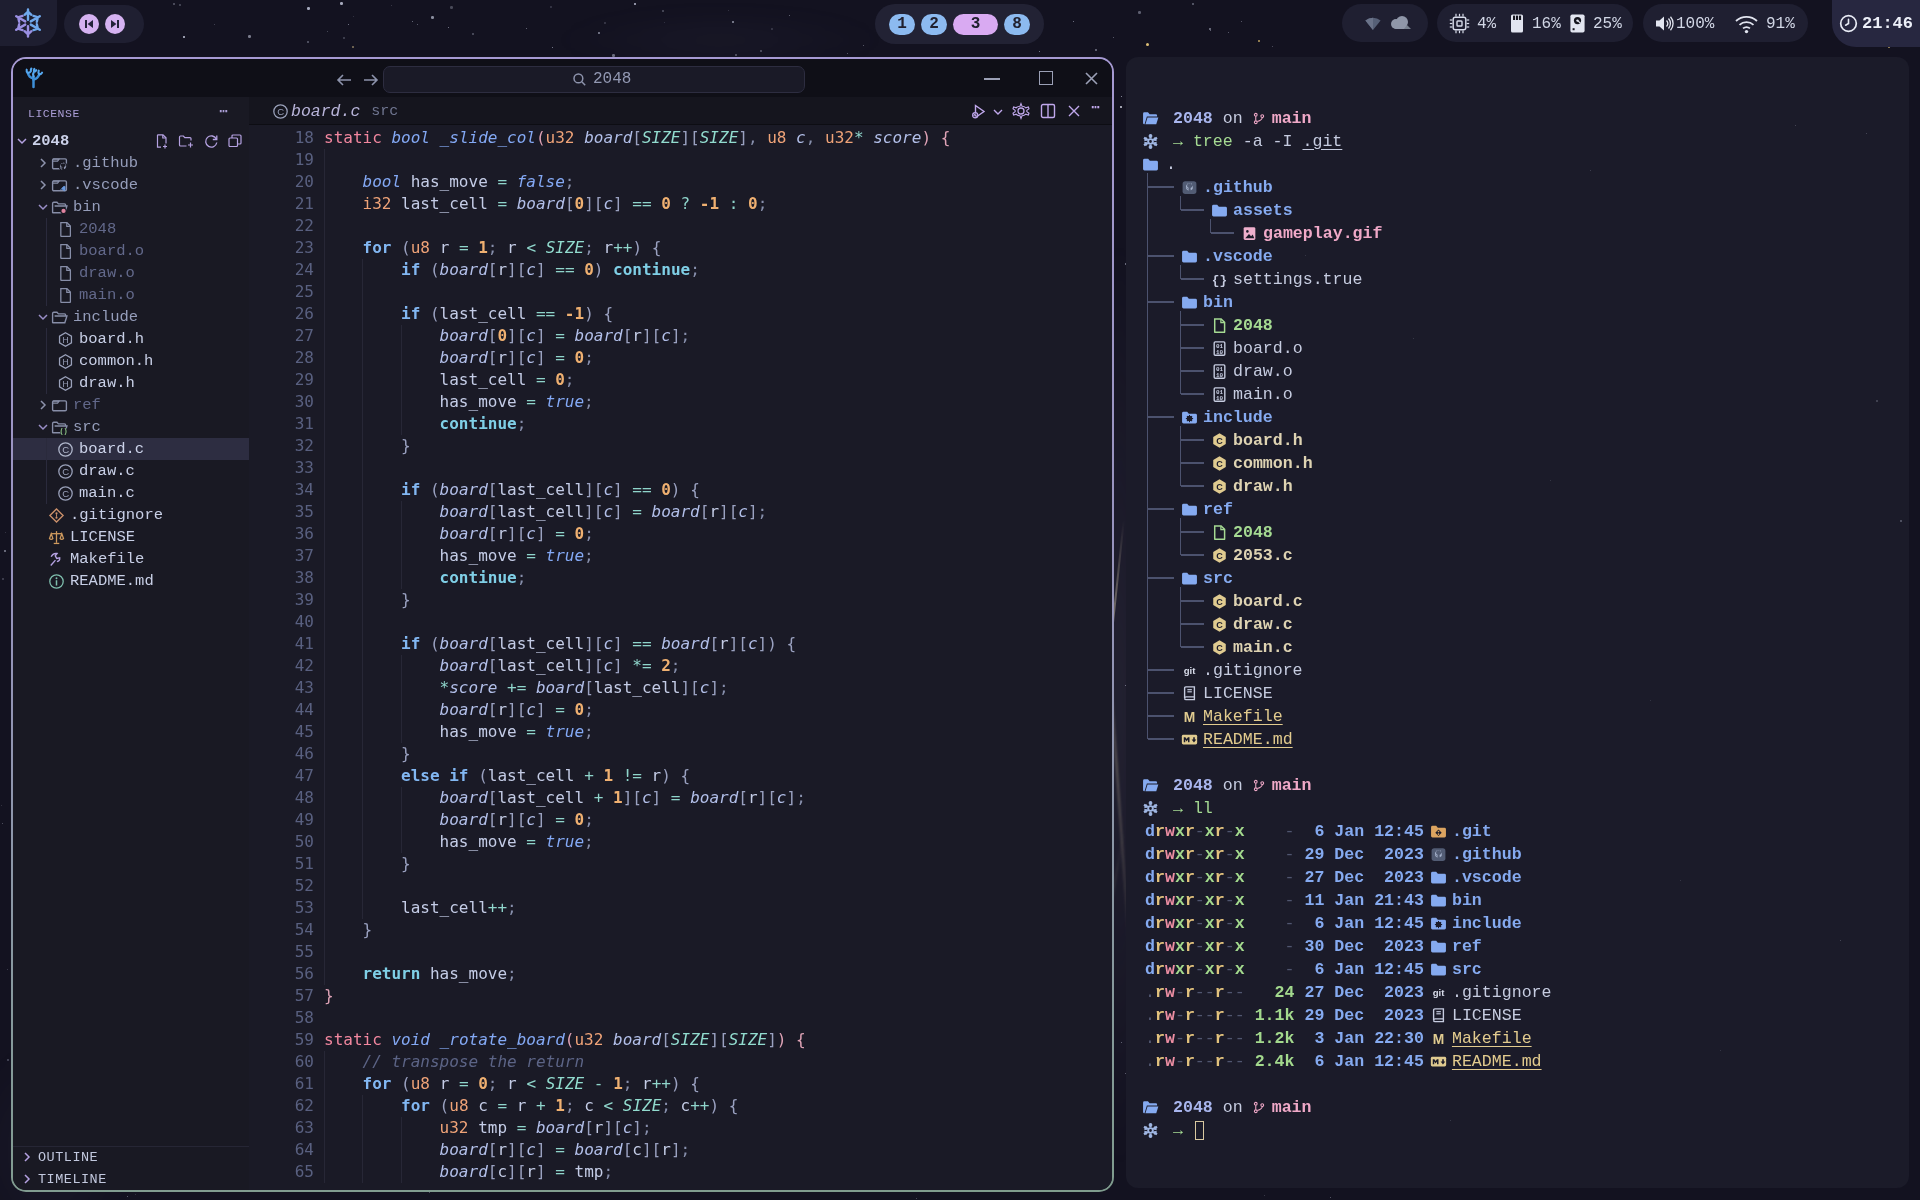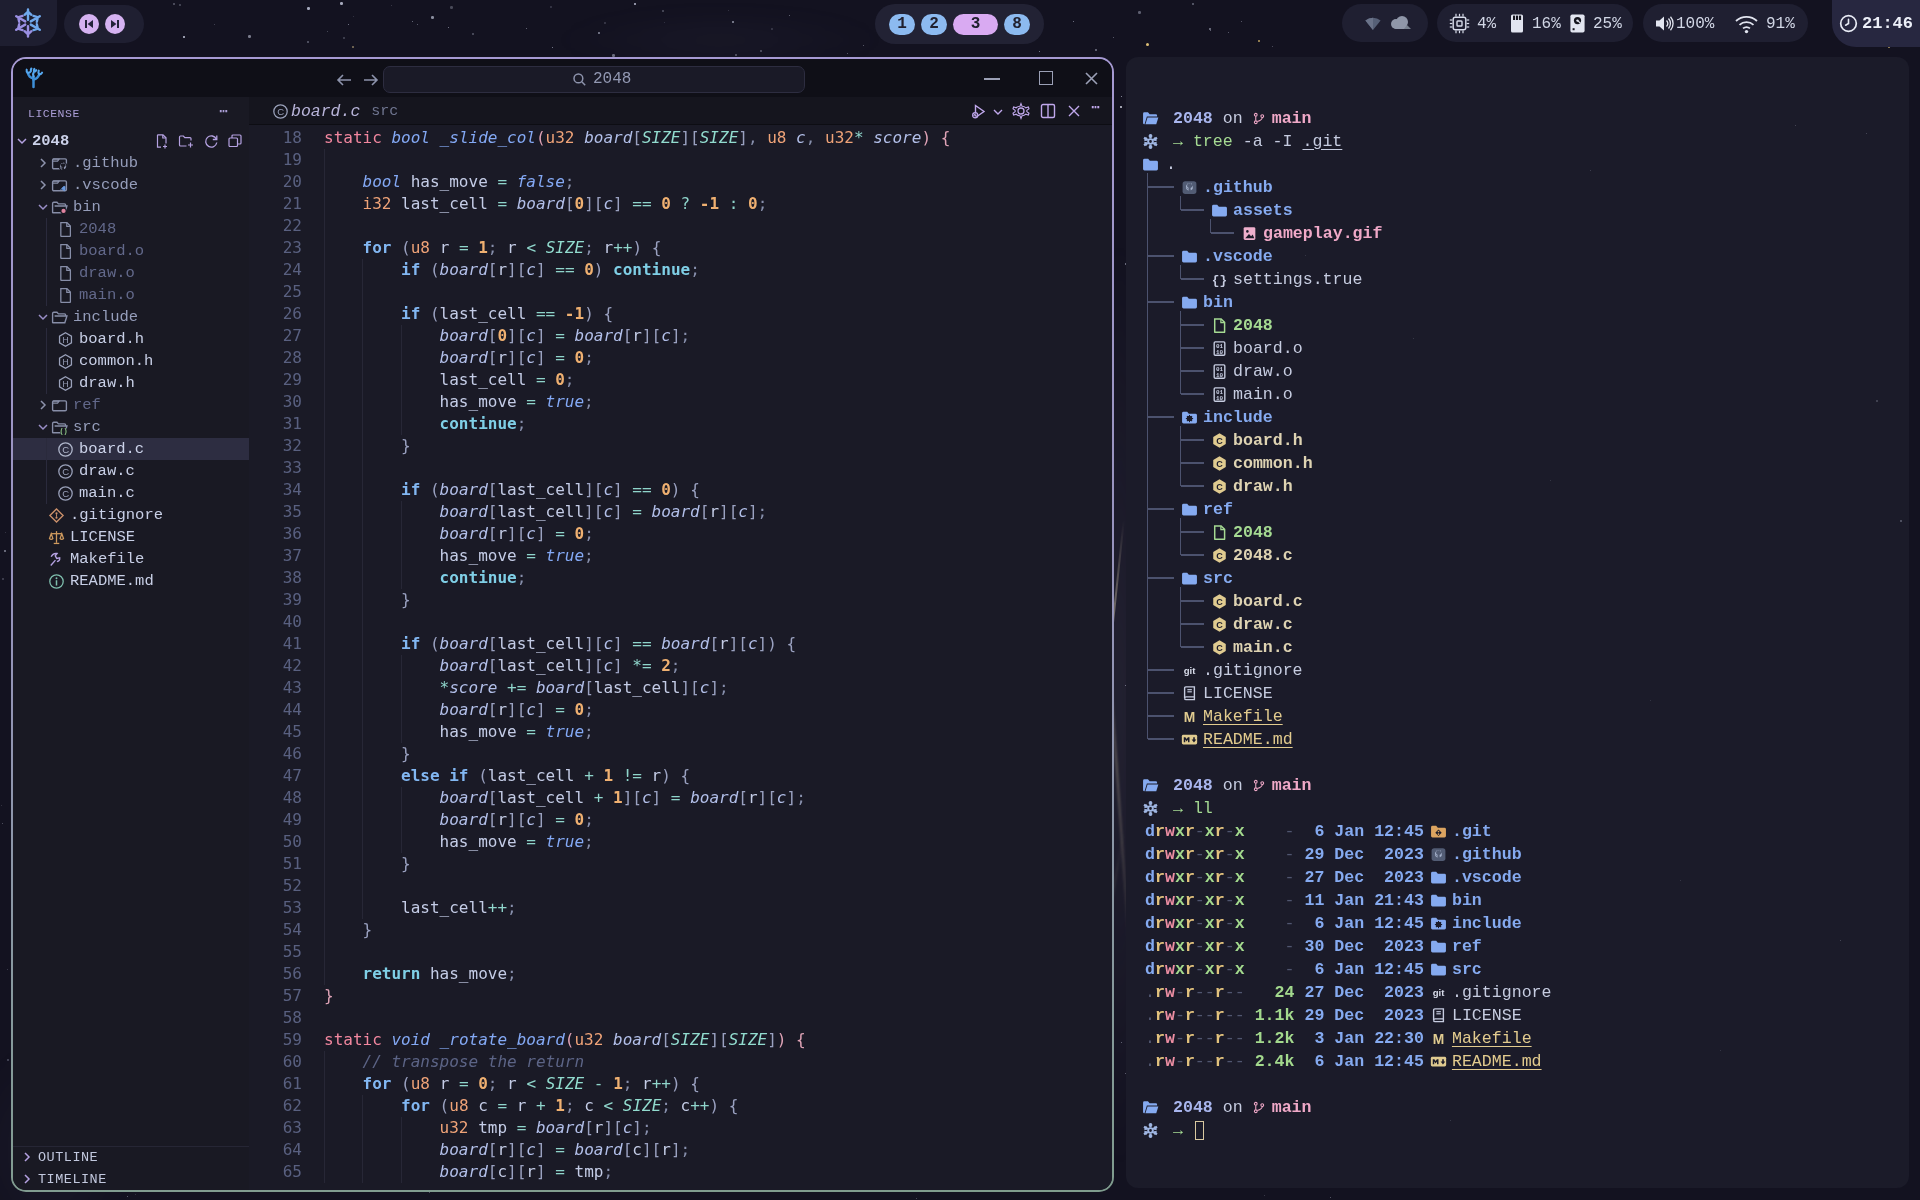--- a/index.html
+++ b/index.html
@@ -586,21 +586,21 @@
         <svg class="abs" style="left:791px;top:6px" width="16" height="16" viewBox="0 0 16 16">
           <rect x="1.5" y="1.5" width="13" height="13" rx="1.5" fill="none" stroke="#c0a8ec" stroke-width="1.4"></rect>
           <line x1="8" y1="1.5" x2="8" y2="14.5" stroke="#c0a8ec" stroke-width="1.4"></line>
         </svg>
         <svg class="abs" style="left:818px;top:7px" width="14" height="14" viewBox="0 0 14 14">
           <path d="M2 2 L12 12 M12 2 L2 12" stroke="#c0a8ec" stroke-width="1.4"></path>
         </svg>
         <div class="abs" style="left:842px;top:1px;color:#c0a8ec;font-size:15px;letter-spacing:1px">⋯</div>
       </div>
       <div id="editor">
-        <pre class="cpre lnum" style="left:0;top:1px;width:53px">18
+        <pre class="cpre lnum" style="left:12px;top:1px;width:53px">18
 19
 20
 21
 22
 23
 24
 25
 26
 27
 28
@@ -756,21 +756,21 @@
       <use href="#hexc"></use>
     </svg><span class="tcream" style="font-weight:bold;">draw.h</span></div>
 <div class="trow" style="left:1145px;top:497.5px;height:23px"><span style="display:inline-block;width:30px;flex:none"></span><svg class="tic" style="color:#85aaf0" viewBox="0 0 16 16">
       <use href="#foldsolid"></use>
     </svg><span class="tblue" style="font-weight:bold;">ref</span></div>
 <div class="trow" style="left:1145px;top:520.5px;height:23px"><span style="display:inline-block;width:60px;flex:none"></span><svg class="tic" style="color:#a5da92" viewBox="0 0 16 16">
       <use href="#filedoc"></use>
     </svg><span class="tgreenb" style="font-weight:bold;">2048</span></div>
 <div class="trow" style="left:1145px;top:543.5px;height:23px"><span style="display:inline-block;width:60px;flex:none"></span><svg class="tic" style="color:#e0cb90" viewBox="0 0 16 16">
       <use href="#hexc"></use>
-    </svg><span class="tcream" style="font-weight:bold;">2048.c</span></div>
+    </svg><span class="tcream" style="font-weight:bold;">2053.c</span></div>
 <div class="trow" style="left:1145px;top:566.5px;height:23px"><span style="display:inline-block;width:30px;flex:none"></span><svg class="tic" style="color:#85aaf0" viewBox="0 0 16 16">
       <use href="#foldsolid"></use>
     </svg><span class="tblue" style="font-weight:bold;">src</span></div>
 <div class="trow" style="left:1145px;top:589.5px;height:23px"><span style="display:inline-block;width:60px;flex:none"></span><svg class="tic" style="color:#e0cb90" viewBox="0 0 16 16">
       <use href="#hexc"></use>
     </svg><span class="tcream" style="font-weight:bold;">board.c</span></div>
 <div class="trow" style="left:1145px;top:612.5px;height:23px"><span style="display:inline-block;width:60px;flex:none"></span><svg class="tic" style="color:#e0cb90" viewBox="0 0 16 16">
       <use href="#hexc"></use>
     </svg><span class="tcream" style="font-weight:bold;">draw.c</span></div>
 <div class="trow" style="left:1145px;top:635.5px;height:23px"><span style="display:inline-block;width:60px;flex:none"></span><svg class="tic" style="color:#e0cb90" viewBox="0 0 16 16">

